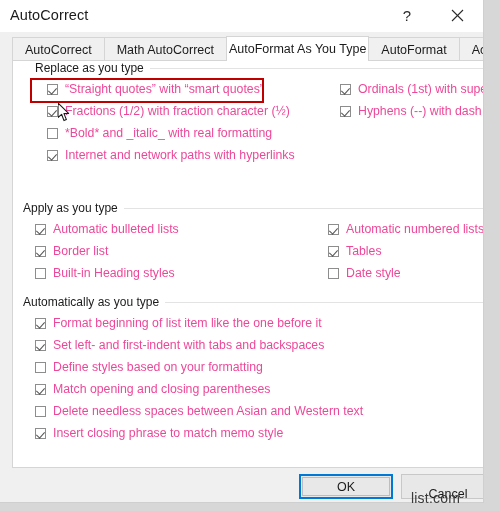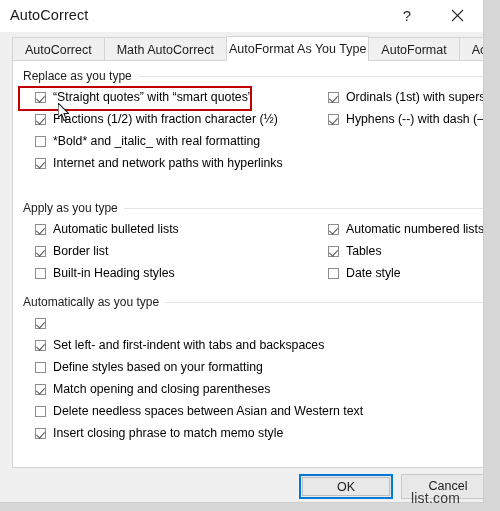--- a/index.html
+++ b/index.html
@@ -191,21 +191,21 @@
     left: 2px;
     top: 1px;
     width: 4px;
     height: 7px;
     border: solid #555555;
     border-width: 0 1.4px 1.4px 0;
     transform: rotate(42deg);
   }
   .cblabel {
     font-size: 12.3px;
-    color: #000000;
+    color: #ec4899;
     line-height: 17px;
   }
 
   
   #highlight-box {
     position: absolute;
     left: 5px;
     top: 21px;
     width: 234px;
     height: 25px;
@@ -239,21 +239,21 @@
     height: 25px;
     background: #e8e8e8;
     border: 1px solid #c8c8c8;
     box-sizing: border-box;
     font-size: 12.5px;
     color: #1b1b1b;
     font-family: "Liberation Sans", sans-serif;
     text-align: center;
     line-height: 23px;
     cursor: default;
-    padding: 0;
+    padding: 8px;
   }
   #ok-button {
     left: 299px;
     width: 94px;
     border: 2px solid #0078d7;
   }
   #ok-inner {
     position: absolute;
     left: 1px; top: 1px; right: 1px; bottom: 1px;
     border: 1px solid #bdbdbd;
@@ -300,21 +300,21 @@
     <div id="tablist">
         <div class="tab">AutoCorrect</div>
         <div class="tab">Math AutoCorrect</div>
         <div class="tab selected">AutoFormat As You Type</div>
         <div class="tab">AutoFormat</div>
         <div class="tab">Actions</div>
       </div>
   </div>
 
   <div id="content-panel">
-      <div class="group" style="top: 8px;">
+      <div class="group" style="top: 0; margin-left: 12px;">
         <div class="group-header">
           <div class="group-rule"></div>
           <div class="group-label">Replace as you type</div>
         </div>
         <div class="cols" style="height: 1px;">
           <div id="highlight-box" style="top: 3px; left: 5px;"></div>
           <div class="col-left" style="top: 6px;">
             <div class="cbrow">
               <span class="box checked"></span>
               <span class="cblabel">“Straight quotes” with “smart quotes”</span>
@@ -382,20 +382,21 @@
       </div>
       <div class="group" style="top: 234px;">
         <div class="group-header">
           <div class="group-rule"></div>
           <div class="group-label">Automatically as you type</div>
         </div>
         <div class="cols" style="height: 1px;">
           <div class="col-full" style="top: 6px;">
             <div class="cbrow">
               <span class="box checked"></span>
+              <span class="cblabel">Format beginning of list item like the one before it</span>
             </div>
             <div class="cbrow">
               <span class="box checked"></span>
               <span class="cblabel">Set left- and first-indent with tabs and backspaces</span>
             </div>
             <div class="cbrow">
               <span class="box"></span>
               <span class="cblabel">Define styles based on your formatting</span>
             </div>
             <div class="cbrow">

